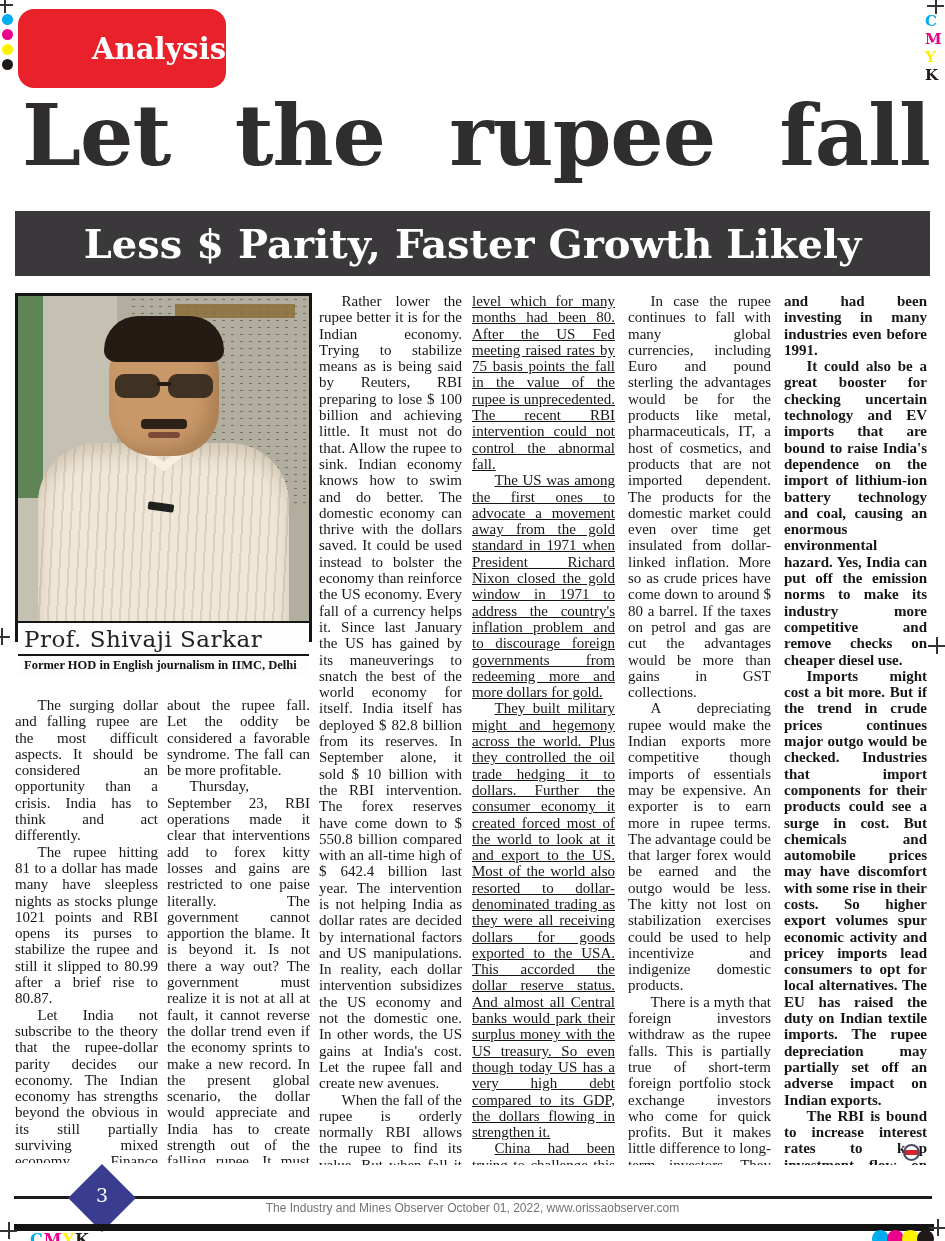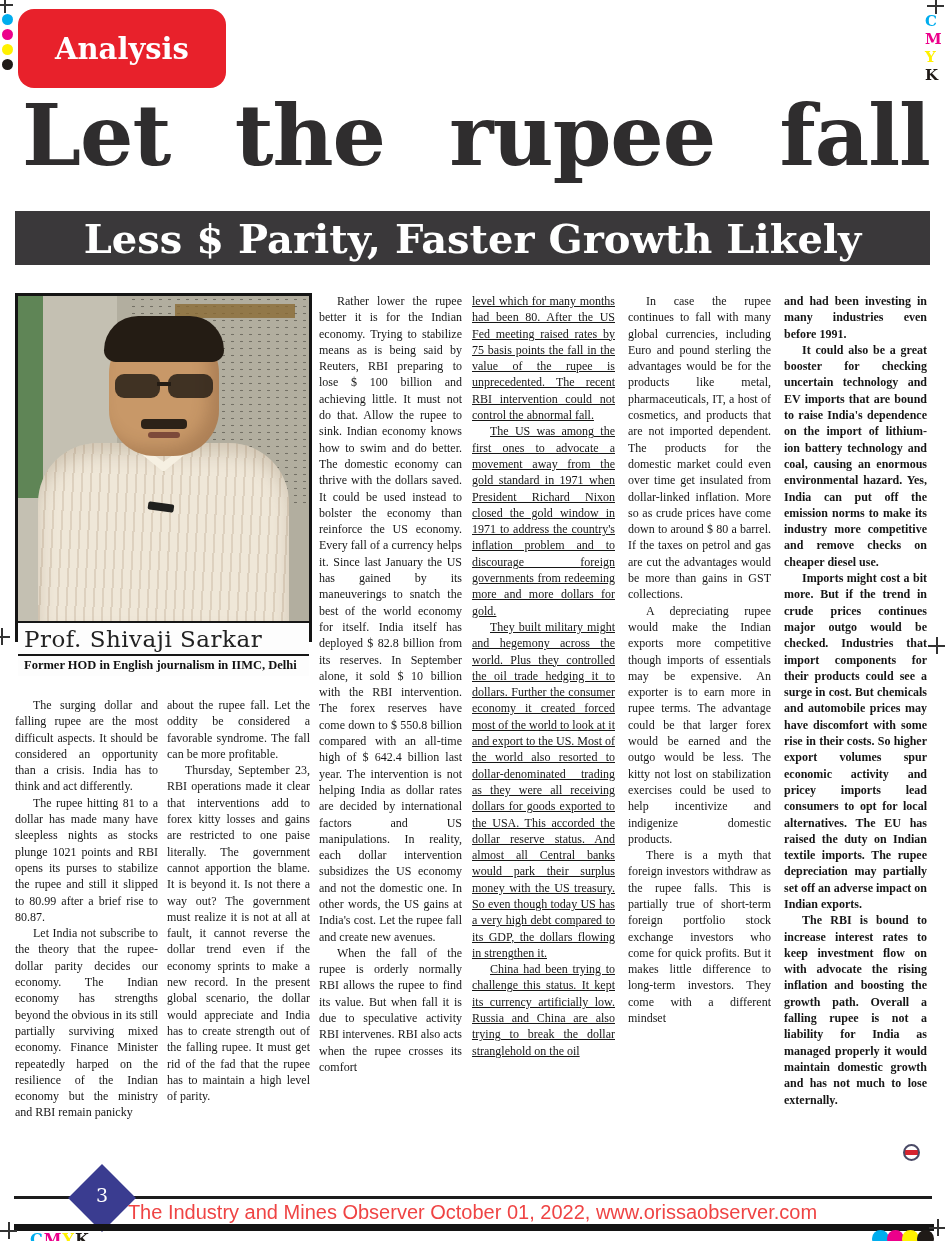--- a/index.html
+++ b/index.html
@@ -11,27 +11,27 @@
   .cross::before{content:"";position:absolute;left:0;right:0;top:8px;height:1.5px;background:#333;}
   .cross::after{content:"";position:absolute;top:0;bottom:0;left:8px;width:1.5px;background:#333;}
   .regdot{position:absolute;width:11px;height:11px;border-radius:50%;}
   .cmyk-col{position:absolute;left:925px;top:12px;display:flex;flex-direction:column;
             font-family:"DejaVu Serif",serif;font-weight:bold;font-size:15px;line-height:18px;}
   .cmyk-word{position:absolute;left:30px;top:1230px;font-family:"DejaVu Serif",serif;
              font-weight:bold;font-size:16px;letter-spacing:1px;}
 
   
   .badge{position:absolute;left:18px;top:9px;width:208px;height:79px;background:#e8212b;
-         border-radius:16px;display:flex;align-items:center;justify-content:center;}
+         border-radius:16px;display:flex;align-items:center;justify-content:flex-end;}
   .badge span{color:#fff;font-family:"DejaVu Serif",serif;font-weight:bold;font-size:29px;}
   .headline{position:absolute;left:22px;top:86px;width:908px;height:112px;
             font-family:"DejaVu Serif",serif;font-weight:bold;font-size:84px;
             color:#2f2d2e;white-space:nowrap;letter-spacing:-1px;display:flex;
             justify-content:space-between;align-items:flex-start;}
-  .subhead{position:absolute;left:15px;top:211px;width:915px;height:54px;background:#3a383a;
+  .subhead{position:absolute;left:15px;top:211px;width:915px;height:65px;background:#3a383a;
            display:flex;align-items:center;justify-content:center;}
   .subhead span{color:#ffffff;font-family:"DejaVu Serif",serif;font-weight:bold;font-size:40px;}
 
   
   .photo-frame{position:absolute;left:15px;top:293px;width:297px;height:349px;
                border:3px solid #151515;box-sizing:border-box;background:#b5b1a2;}
   .photo-visual{position:absolute;left:0;top:0;right:0;height:325px;overflow:hidden;
                 background:linear-gradient(90deg,#c4c0b2 0 34%,#b2ae9f 34% 100%);}
   .green-strip{position:absolute;left:0;top:0;width:25px;height:62%;background:#5f8556;}
   .dot-texture{position:absolute;right:0;top:0;width:62%;height:64%;opacity:.55;
@@ -63,21 +63,21 @@
             width:46px;height:10px;background:#2c2218;border-radius:4px;}
   .mouth{position:absolute;top:110px;left:50%;transform:translateX(-50%);
          width:32px;height:6px;background:#7d4a3a;border-radius:3px;}
   .caption{position:absolute;left:0;right:0;top:325px;background:#fdfdfd;border-top:2px solid #161616;}
   .caption-name{font-family:"DejaVu Serif",serif;font-size:23px;letter-spacing:.5px;color:#222;
                 padding:3px 4px 2px 6px;white-space:nowrap;}
   .caption-title{font-family:"Liberation Serif",serif;font-weight:bold;font-size:12.5px;color:#111;
                  border-top:2px solid #161616;padding:2px 4px 3px 6px;white-space:nowrap;}
 
   
-  .col{position:absolute;width:143px;overflow:hidden;font-size:12px;line-height:16.3px;
+  .col{position:absolute;width:143px;overflow:hidden;font-size:15px;line-height:16.3px;
        text-align:justify;color:#161616;}
   .col p{margin:0;}
   .col p.ind{text-indent:1.5em;}
   #col1{left:15px; top:697px;height:466px;}
   #col2{left:167px;top:697px;height:466px;}
   #col3{left:319px;top:293px;height:872px;}
   #col4{left:472px;top:293px;height:872px;text-decoration:underline;}
   #col5{left:628px;top:293px;height:872px;}
   #col6{left:784px;top:293px;height:872px;font-weight:bold;}
   .endmark{position:absolute;left:903px;top:1144px;width:17px;height:17px;border-radius:50%;
@@ -85,21 +85,21 @@
            background:linear-gradient(#fff 0 4px,#d6232e 4px 9px,#fff 9px 100%);}
 
   
   .foot-line-thin{position:absolute;left:14px;top:1196px;width:918px;height:3px;background:#1c1c1c;}
   .foot-line-thick{position:absolute;left:14px;top:1224px;width:920px;height:7px;background:#141414;}
   .diamond{position:absolute;left:78px;top:1174px;width:48px;height:48px;background:#3a3c90;
            transform:rotate(45deg);}
   .diamond-num{position:absolute;left:92px;top:1184px;width:20px;text-align:center;color:#fff;
                font-family:"DejaVu Serif",serif;font-size:19px;}
   .foot-text{position:absolute;left:0;top:1201px;width:945px;text-align:center;
-             font-family:"Liberation Sans",sans-serif;font-size:20px;color:#ef4444;}
+             font-family:"Liberation Sans",sans-serif;font-size:12px;color:#737373;}
   .br-dots{position:absolute;left:874px;top:1230px;display:flex;}
   .br-dots i{width:17px;height:17px;border-radius:50%;margin-left:-2px;}
 </style>
 </head>
 <body>
 
 <div id="page">
 
   <div class="cross" style="left:-4px;top:-4px;"></div>
   <div class="cross" style="left:927px;top:-3px;"></div>

